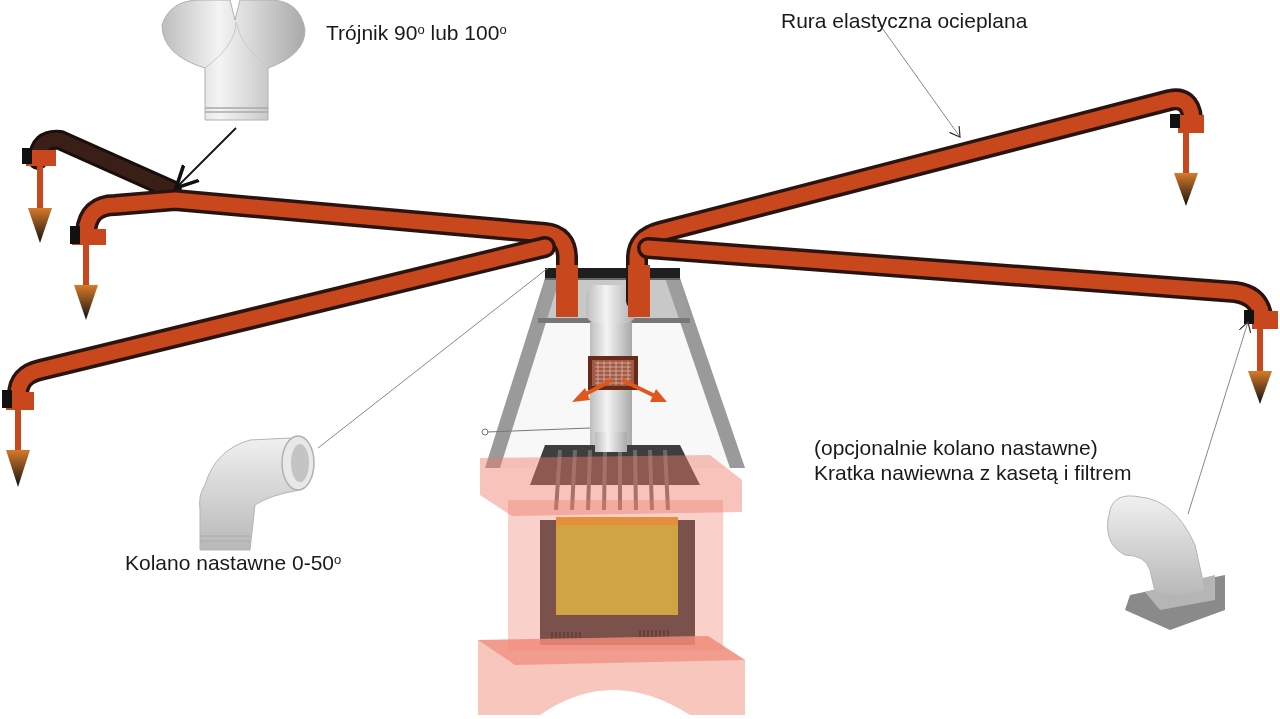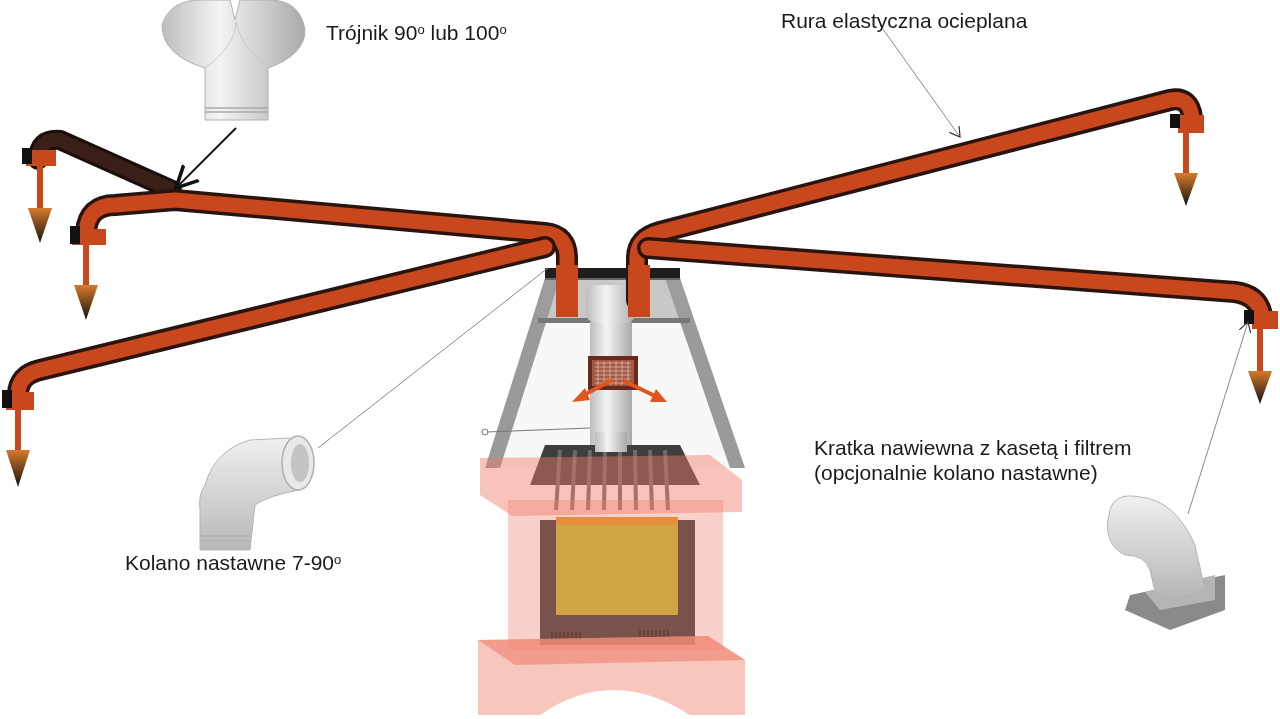--- a/index.html
+++ b/index.html
@@ -212,19 +212,19 @@
 
   <line x1="880" y1="25" x2="960" y2="137" stroke="#888" stroke-width="1" marker-end="url(#thinArrow)"></line>
 </svg>
 </div>
 
 <div class="label" style="left:326px; top:20px;"><span>Trójnik 90</span><sup>o</sup><span> lub 100</span><sup>o</sup></div>
 
 <div class="label" style="left:781px; top:0px;margin-top:8px;">Rura elastyczna ocieplana</div>
 
 <div class="label" style="left:125px; top:550px;">
-  <div><span>Kolano nastawne 7-90</span><sup>o</sup></div>
+  <div><span>Kolano nastawne 0-50</span><sup>o</sup></div>
 </div>
 
 <div class="label" style="left:814px; top:435px;">
+  <div>(opcjonalnie kolano nastawne)</div>
   <div>Kratka nawiewna z kasetą i filtrem</div>
-  <div>(opcjonalnie kolano nastawne)</div>
 </div>
 
 </body></html>

